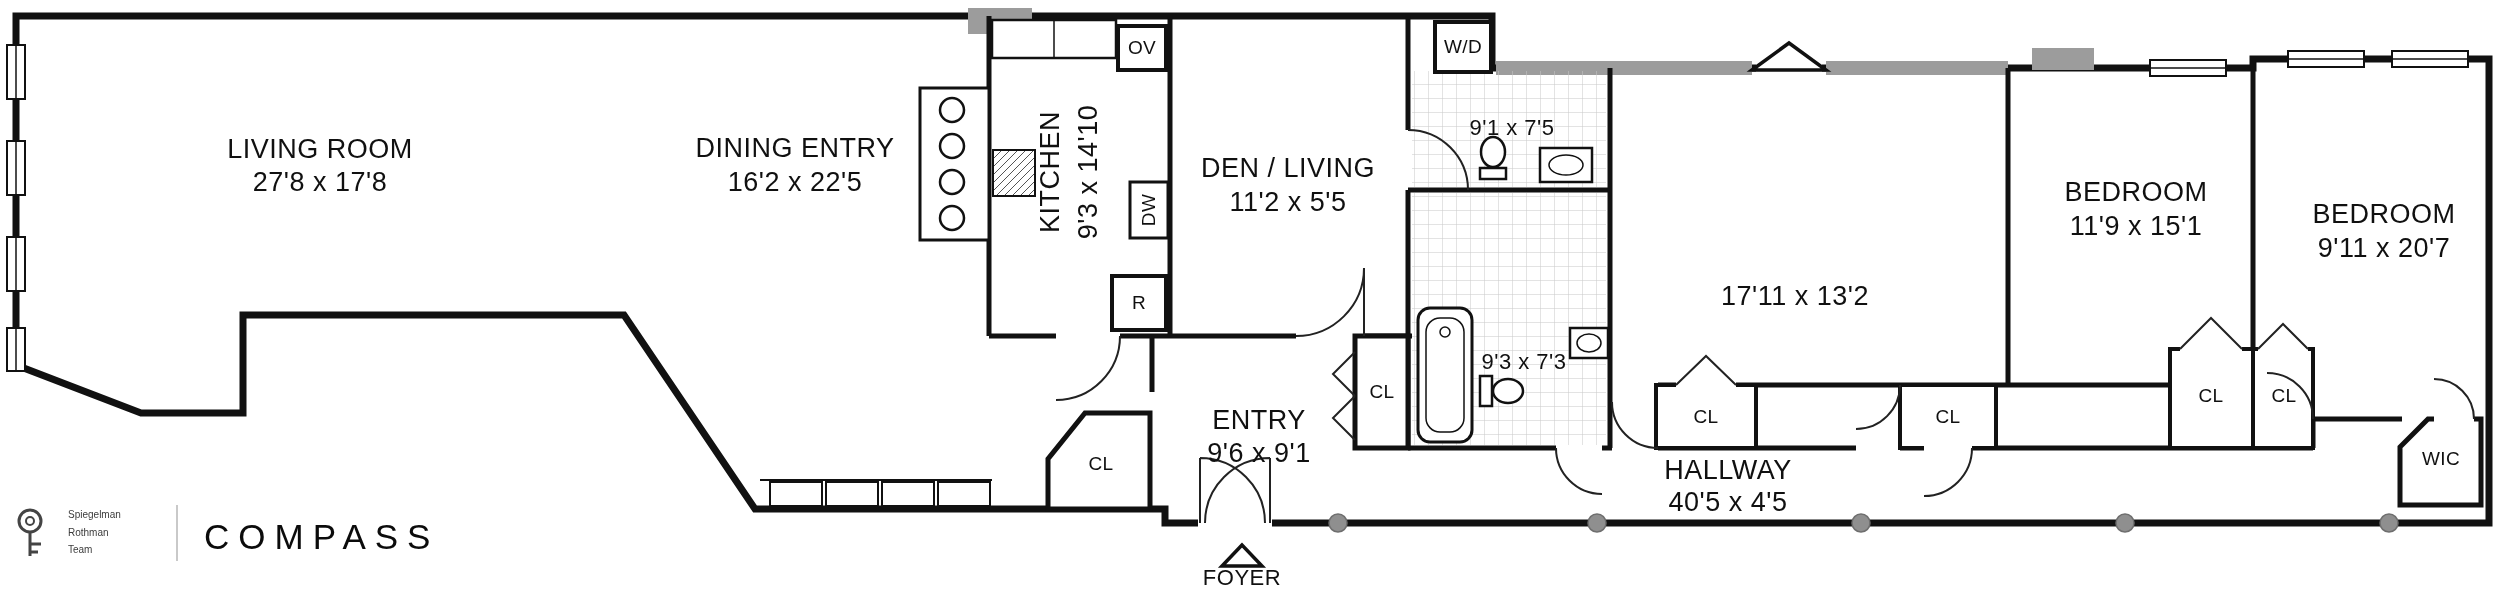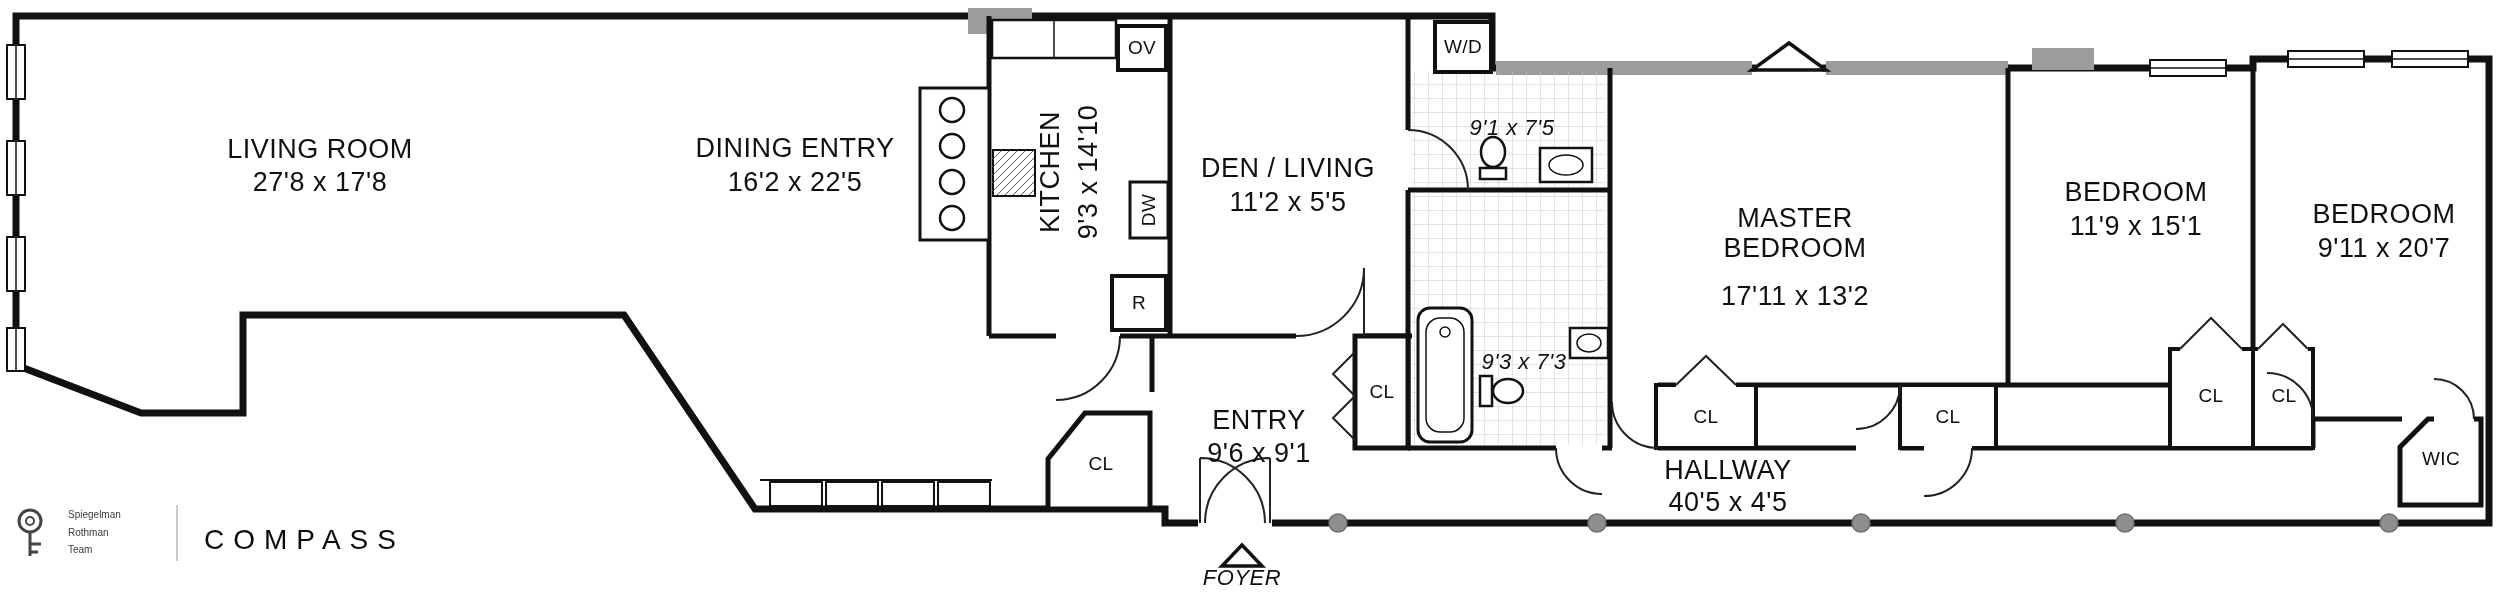--- a/index.html
+++ b/index.html
@@ -14,34 +14,34 @@
   .lbl{
     position:absolute;
     transform:translate(-50%,-50%);
     font-size:27px;
     color:#101010;
     letter-spacing:.5px;
     white-space:nowrap;
     text-align:center;
     line-height:30px;
   }
-  .lbl.md{font-size:22px;font-style:italic;}
+  .lbl.md{font-size:22px;}
   .lbl.sm{font-size:19px;letter-spacing:.3px;}
   .lbl.vert{transform:translate(-50%,-50%) rotate(-90deg);}
   .lbl.wrap{white-space:normal;width:250px;}
   .branding-team{
     position:absolute;left:68px;top:506px;
     font-size:10px;line-height:17.5px;color:#3c3c3c;
   }
   .brand-divider{
     position:absolute;left:176px;top:505px;width:2px;height:56px;background:#c9c9c9;
   }
   .compass-wordmark{
     position:absolute;left:204px;top:517px;
-    font-size:28px;font-weight:500;letter-spacing:9px;color:#0b0b0b;margin-top:7px;
+    font-size:35px;font-weight:500;letter-spacing:9px;color:#0b0b0b;
   }
 </style>
 </head>
 <body>
 
 <div class="stage">
 
 <svg class="plan" width="2504" height="592" viewBox="0 0 2504 592">
   <defs>
     <pattern id="tile" width="14" height="14" patternUnits="userSpaceOnUse">
@@ -239,21 +239,20 @@
 
 <div class="lbl vert" style="left:1050px;top:172px">KITCHEN</div>
 <div class="lbl vert" style="left:1088px;top:172px">9'3 x 14'10</div>
 
 <div class="lbl" style="left:1288px;top:168px">DEN / LIVING</div>
 <div class="lbl" style="left:1288px;top:202px">11'2 x 5'5</div>
 
 <div class="lbl md" style="left:1512px;top:128px">9'1 x 7'5</div>
 <div class="lbl md" style="left:1524px;top:362px">9'3 x 7'3</div>
 
-<div class="lbl wrap" style="left:1795px;top:233px">MASTER BEDROOM</div>
 <div class="lbl" style="left:1795px;top:296px">17'11 x 13'2</div>
 
 <div class="lbl" style="left:2136px;top:192px">BEDROOM</div>
 <div class="lbl" style="left:2136px;top:226px">11'9 x 15'1</div>
 
 <div class="lbl" style="left:2384px;top:214px">BEDROOM</div>
 <div class="lbl" style="left:2384px;top:248px">9'11 x 20'7</div>
 
 <div class="lbl" style="left:1259px;top:420px">ENTRY</div>
 <div class="lbl" style="left:1259px;top:453px">9'6 x 9'1</div>

